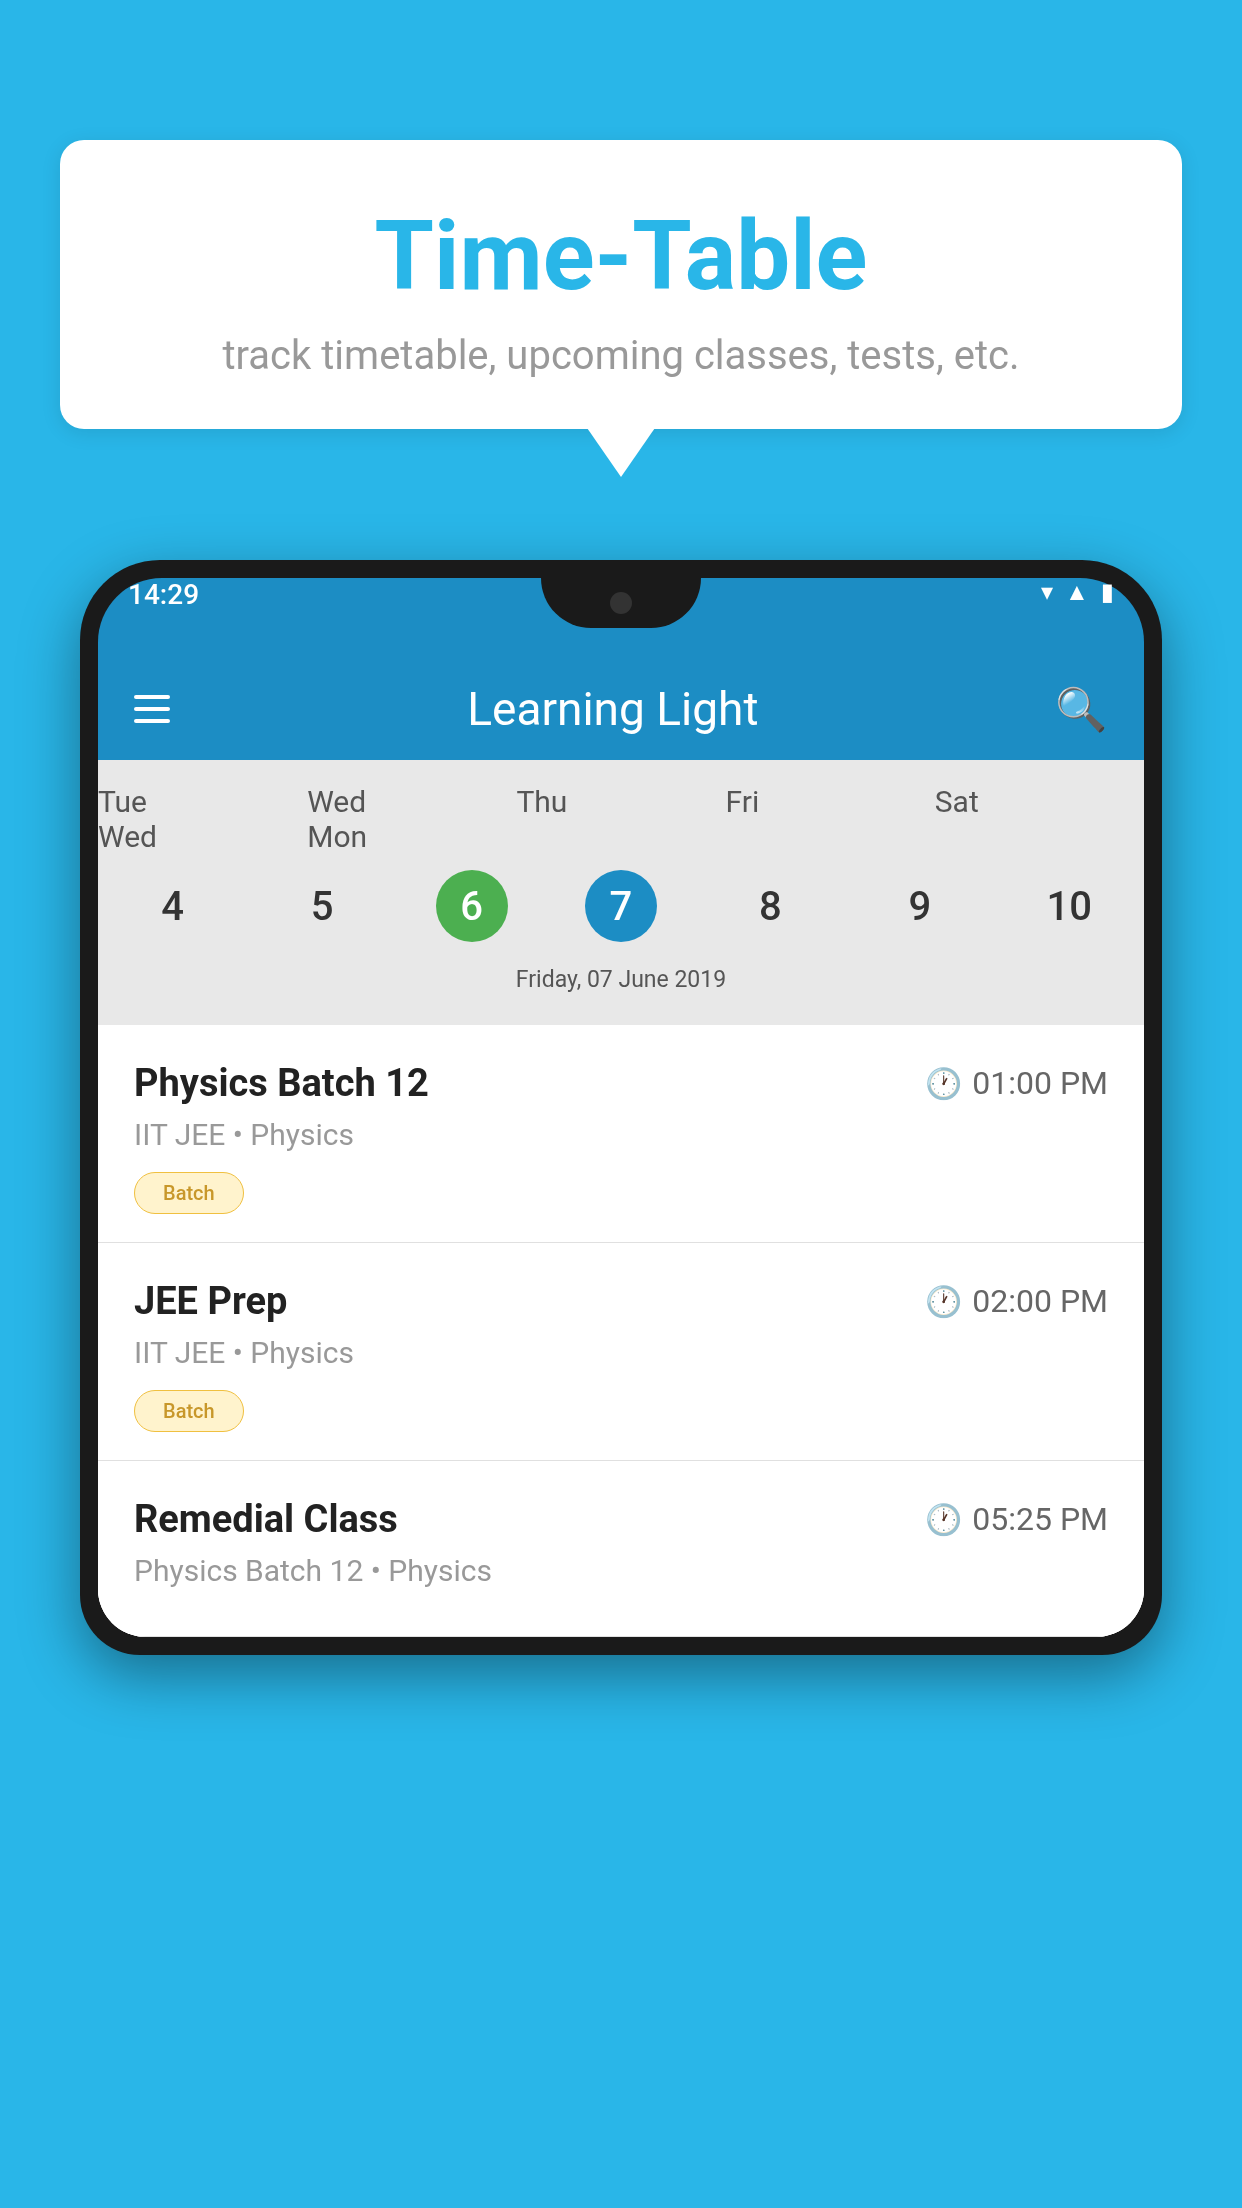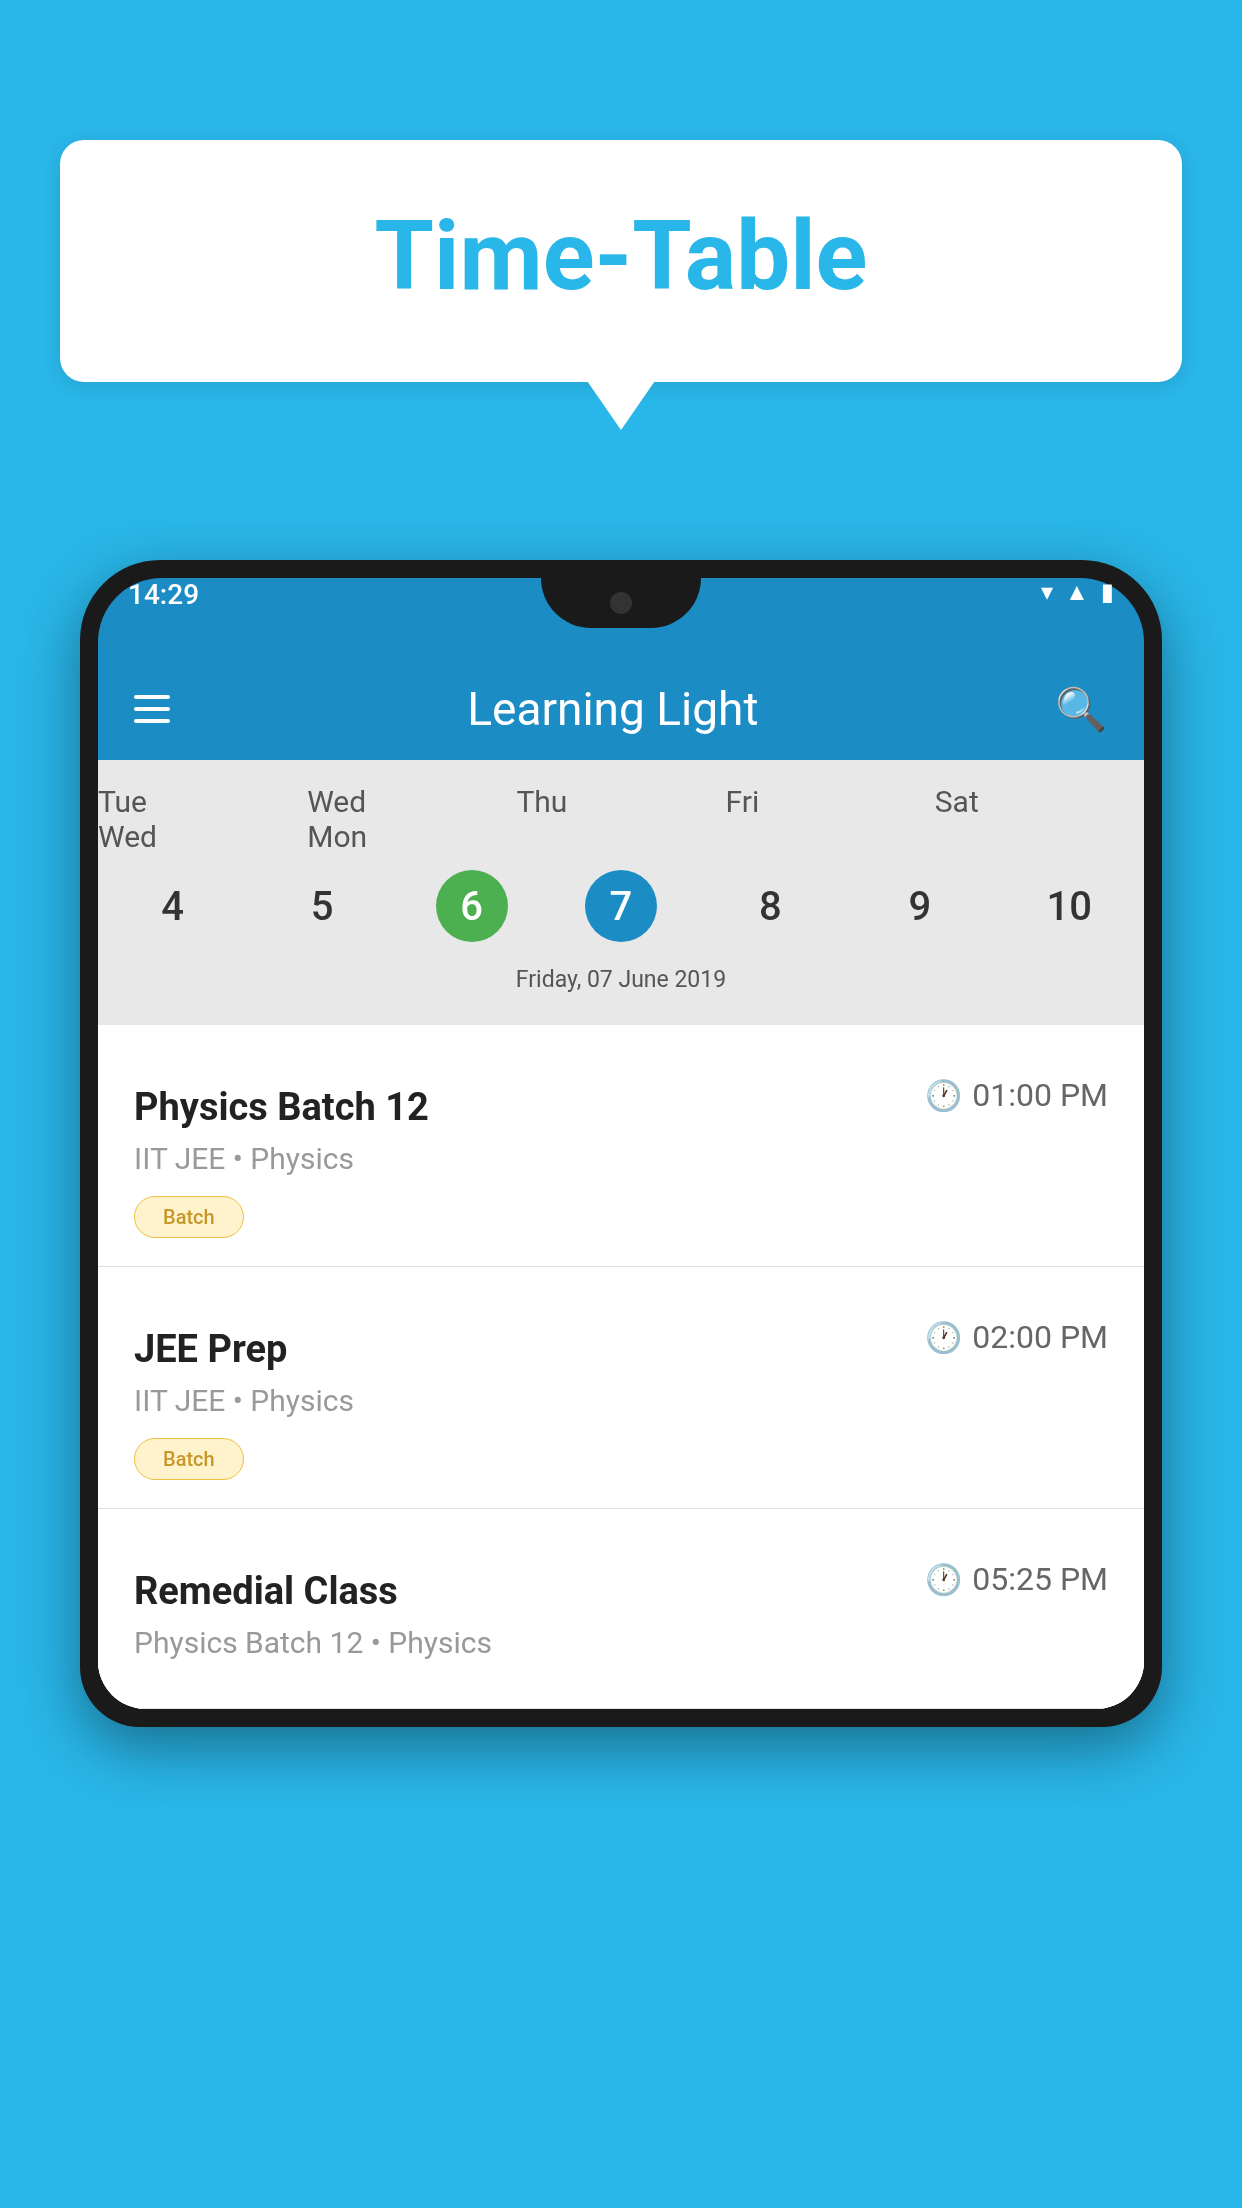--- a/index.html
+++ b/index.html
@@ -242,21 +242,20 @@
       display: flex;
       align-items: center;
       justify-content: space-between;
       margin-bottom: 12px;
     }
 
     .schedule-title {
       font-size: 38px;
       font-weight: 700;
       color: #222;
-      margin-top: 24px;
     }
 
     .schedule-time {
       display: flex;
       align-items: center;
       gap: 10px;
       font-size: 32px;
       color: #666;
     }
 
@@ -281,20 +280,21 @@
       font-size: 20px;
       font-weight: 500;
     }
   </style>
 </head>
 <body>
 
 <div class="speech-bubble-container">
   <div class="speech-bubble">
     <h1>Time-Table</h1>
+    <p>track timetable, upcoming classes, tests, etc.</p>
   </div>
 </div>
 
 <div class="phone-container">
   <div class="phone-outer">
 
     <div class="phone-notch-bar">
       <span class="status-time">14:29</span>
       <div class="phone-notch">
         <div class="camera-dot"></div>

